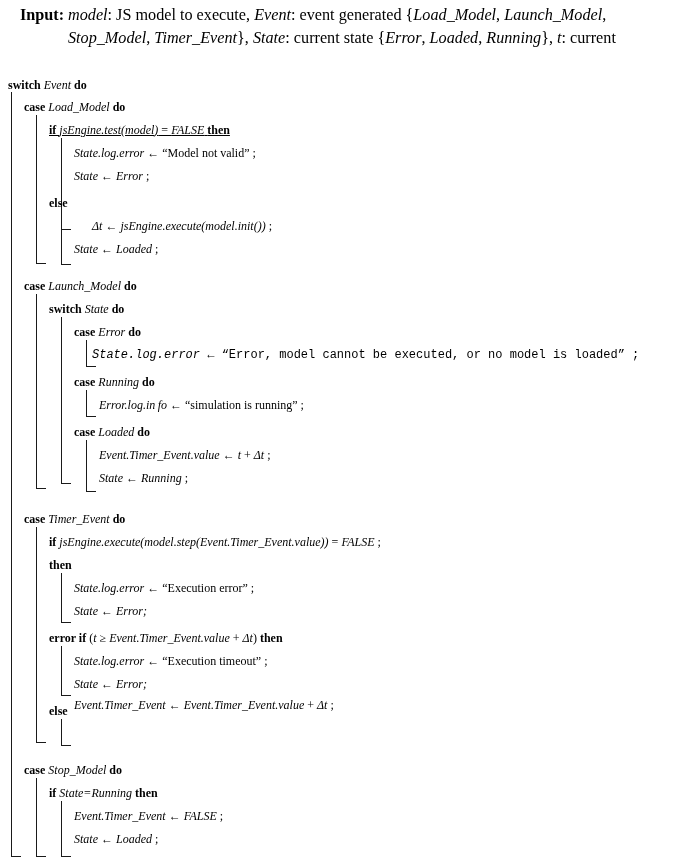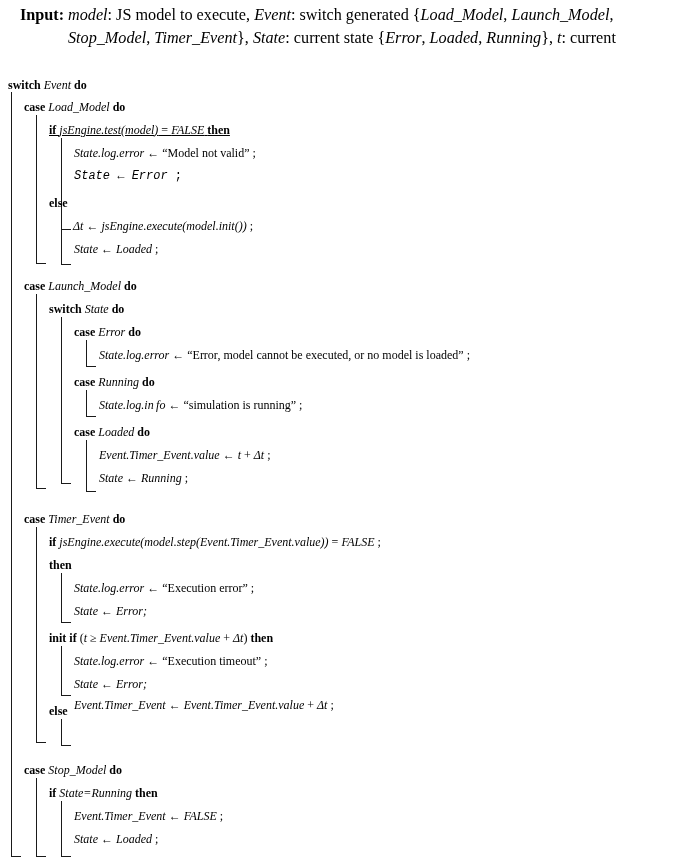--- a/index.html
+++ b/index.html
@@ -70,21 +70,21 @@
   }
 </style>
 </head>
 <body>
 
 <div id="algo">
 
   <div class="input-block">
     <span class="input-label">Input:</span>
     <div class="input-body" id="input-body">
-        <div class="ln"><span class="id">model</span><span class="txt">: JS model to execute, </span><span class="id">Event</span><span class="txt">: switch generated {</span><span class="id">Load_Model</span><span class="txt">, </span><span class="id">Launch_Model</span><span class="txt">,</span></div>
+        <div class="ln"><span class="id">model</span><span class="txt">: JS model to execute, </span><span class="id">Event</span><span class="txt">: event generated {</span><span class="id">Load_Model</span><span class="txt">, </span><span class="id">Launch_Model</span><span class="txt">,</span></div>
         <div class="ln"><span class="id">Stop_Model</span><span class="txt">, </span><span class="id">Timer_Event</span><span class="txt">}, </span><span class="id">State</span><span class="txt">: current state {</span><span class="id">Error</span><span class="txt">, </span><span class="id">Loaded</span><span class="txt">, </span><span class="id">Running</span><span class="txt">}, </span><span class="id">t</span><span class="txt">: current</span></div>
       </div>
   </div>
 
   <div id="rails">
       <div class="rail closed" style="left: 11px; top: 92px; height: 764px;"></div>
       <div class="rail closed" style="left: 36px; top: 115px; height: 148px;"></div>
       <div class="rail closed" style="left: 61px; top: 138px; height: 91px;"></div>
       <div class="rail closed" style="left: 61px; top: 211px; height: 53px;"></div>
       <div class="rail closed" style="left: 36px; top: 294px; height: 194px;"></div>
@@ -98,39 +98,39 @@
       <div class="rail closed" style="left: 61px; top: 719px; height: 26px;"></div>
       <div class="rail closed" style="left: 36px; top: 778px; height: 78px;"></div>
       <div class="rail closed" style="left: 61px; top: 801px; height: 55px;"></div>
     </div>
 
   <div class="body-lines" id="body-lines">
       <div class="bl" style="left: 8px; top: 74px;"><span class="kw">switch </span><span class="id">Event</span><span class="txt"> </span><span class="kw">do</span></div>
       <div class="bl" style="left: 24px; top: 96px;"><span class="kw">case </span><span class="id">Load_Model</span><span class="txt"> </span><span class="kw">do</span></div>
       <div class="bl" style="left: 49px; top: 119px; text-decoration: underline;"><span class="kw">if </span><span class="id">jsEngine.test</span><span class="id">(</span><span class="id">model</span><span class="id">)</span><span class="sym"> = </span><span class="id">FALSE</span><span class="txt"> </span><span class="kw">then</span></div>
       <div class="bl" style="left: 74px; top: 142px;"><span class="id">State.log.error</span><span class="sym"> ← </span><span class="txt">“Model not valid” ;</span></div>
-      <div class="bl" style="left: 74px; top: 165px; font-family: Liberation Mono, monospace;"><span class="id">State</span><span class="sym"> ← </span><span class="id">Error</span><span class="txt"> ;</span></div>
+      <div class="bl" style="left: 74px; top: 165px;"><span class="id">State</span><span class="sym"> ← </span><span class="id">Error</span><span class="txt"> ;</span></div>
       <div class="bl" style="left: 49px; top: 192px;"><span class="kw">else</span></div>
-      <div class="bl" style="left: 73px; top: 215px; text-align: right;"><span class="id">Δt</span><span class="sym"> ← </span><span class="id">jsEngine.execute</span><span class="id">(</span><span class="id">model.init</span><span class="id">())</span><span class="txt"> ;</span></div>
+      <div class="bl" style="left: 92px; top: 215px; text-align: right;"><span class="id">Δt</span><span class="sym"> ← </span><span class="id">jsEngine.execute</span><span class="id">(</span><span class="id">model.init</span><span class="id">())</span><span class="txt"> ;</span></div>
       <div class="bl" style="left: 74px; top: 238px;"><span class="id">State</span><span class="sym"> ← </span><span class="id">Loaded</span><span class="txt"> ;</span></div>
       <div class="bl" style="left: 24px; top: 275px;"><span class="kw">case </span><span class="id">Launch_Model</span><span class="txt"> </span><span class="kw">do</span></div>
       <div class="bl" style="left: 49px; top: 298px;"><span class="kw">switch </span><span class="id">State</span><span class="txt"> </span><span class="kw">do</span></div>
       <div class="bl" style="left: 74px; top: 321px;"><span class="kw">case </span><span class="id">Error</span><span class="txt"> </span><span class="kw">do</span></div>
-      <div class="bl" style="left: 99px; top: 344px;"><span class="id">State.log.error</span><span class="sym"> ← </span><span class="txt">“Error, model cannot be executed, or no model is loaded” ;</span></div>
+      <div class="bl" style="left: 92px; top: 344px; font-family: Liberation Mono, monospace;"><span class="id">State.log.error</span><span class="sym"> ← </span><span class="txt">“Error, model cannot be executed, or no model is loaded” ;</span></div>
       <div class="bl" style="left: 74px; top: 371px;"><span class="kw">case </span><span class="id">Running</span><span class="txt"> </span><span class="kw">do</span></div>
-      <div class="bl" style="left: 99px; top: 394px;"><span class="id">State.log.in fo</span><span class="sym"> ← </span><span class="txt">“simulation is running” ;</span></div>
+      <div class="bl" style="left: 99px; top: 394px;"><span class="id">Error.log.in fo</span><span class="sym"> ← </span><span class="txt">“simulation is running” ;</span></div>
       <div class="bl" style="left: 74px; top: 421px;"><span class="kw">case </span><span class="id">Loaded</span><span class="txt"> </span><span class="kw">do</span></div>
       <div class="bl" style="left: 99px; top: 444px;"><span class="id">Event.Timer_Event.value</span><span class="sym"> ← </span><span class="id">t</span><span class="sym"> + </span><span class="id">Δt</span><span class="txt"> ;</span></div>
       <div class="bl" style="left: 99px; top: 467px;"><span class="id">State</span><span class="sym"> ← </span><span class="id">Running</span><span class="txt"> ;</span></div>
       <div class="bl" style="left: 24px; top: 508px;"><span class="kw">case </span><span class="id">Timer_Event</span><span class="txt"> </span><span class="kw">do</span></div>
       <div class="bl" style="left: 49px; top: 531px;"><span class="kw">if </span><span class="id">jsEngine.execute</span><span class="id">(</span><span class="id">model.step</span><span class="id">(</span><span class="id">Event.Timer_Event.value</span><span class="id">))</span><span class="sym"> = </span><span class="id">FALSE</span><span class="txt"> ;</span></div>
       <div class="bl" style="left: 49px; top: 554px;"><span class="kw">then</span></div>
       <div class="bl" style="left: 74px; top: 577px;"><span class="id">State.log.error</span><span class="sym"> ← </span><span class="txt">“Execution error” ;</span></div>
       <div class="bl" style="left: 74px; top: 600px;"><span class="id">State</span><span class="sym"> ← </span><span class="id">Error;</span></div>
-      <div class="bl" style="left: 49px; top: 627px;"><span class="kw">init if </span><span class="txt">(</span><span class="id">t</span><span class="sym"> ≥ </span><span class="id">Event.Timer_Event.value</span><span class="sym"> + </span><span class="id">Δt</span><span class="txt">) </span><span class="kw">then</span></div>
+      <div class="bl" style="left: 49px; top: 627px;"><span class="kw">error if </span><span class="txt">(</span><span class="id">t</span><span class="sym"> ≥ </span><span class="id">Event.Timer_Event.value</span><span class="sym"> + </span><span class="id">Δt</span><span class="txt">) </span><span class="kw">then</span></div>
       <div class="bl" style="left: 74px; top: 650px;"><span class="id">State.log.error</span><span class="sym"> ← </span><span class="txt">“Execution timeout” ;</span></div>
       <div class="bl" style="left: 74px; top: 673px;"><span class="id">State</span><span class="sym"> ← </span><span class="id">Error;</span></div>
       <div class="bl" style="left: 49px; top: 700px;"><span class="kw">else</span></div>
       <div class="bl" style="left: 74px; top: 694px;"><span class="id">Event.Timer_Event</span><span class="sym"> ← </span><span class="id">Event.Timer_Event.value</span><span class="sym"> + </span><span class="id">Δt</span><span class="txt"> ;</span></div>
       <div class="bl" style="left: 24px; top: 759px;"><span class="kw">case </span><span class="id">Stop_Model</span><span class="txt"> </span><span class="kw">do</span></div>
       <div class="bl" style="left: 49px; top: 782px;"><span class="kw">if </span><span class="id">State=Running</span><span class="txt"> </span><span class="kw">then</span></div>
       <div class="bl" style="left: 74px; top: 805px;"><span class="id">Event.Timer_Event</span><span class="sym"> ← </span><span class="id">FALSE</span><span class="txt"> ;</span></div>
       <div class="bl" style="left: 74px; top: 828px;"><span class="id">State</span><span class="sym"> ← </span><span class="id">Loaded</span><span class="txt"> ;</span></div>
     </div>
 

